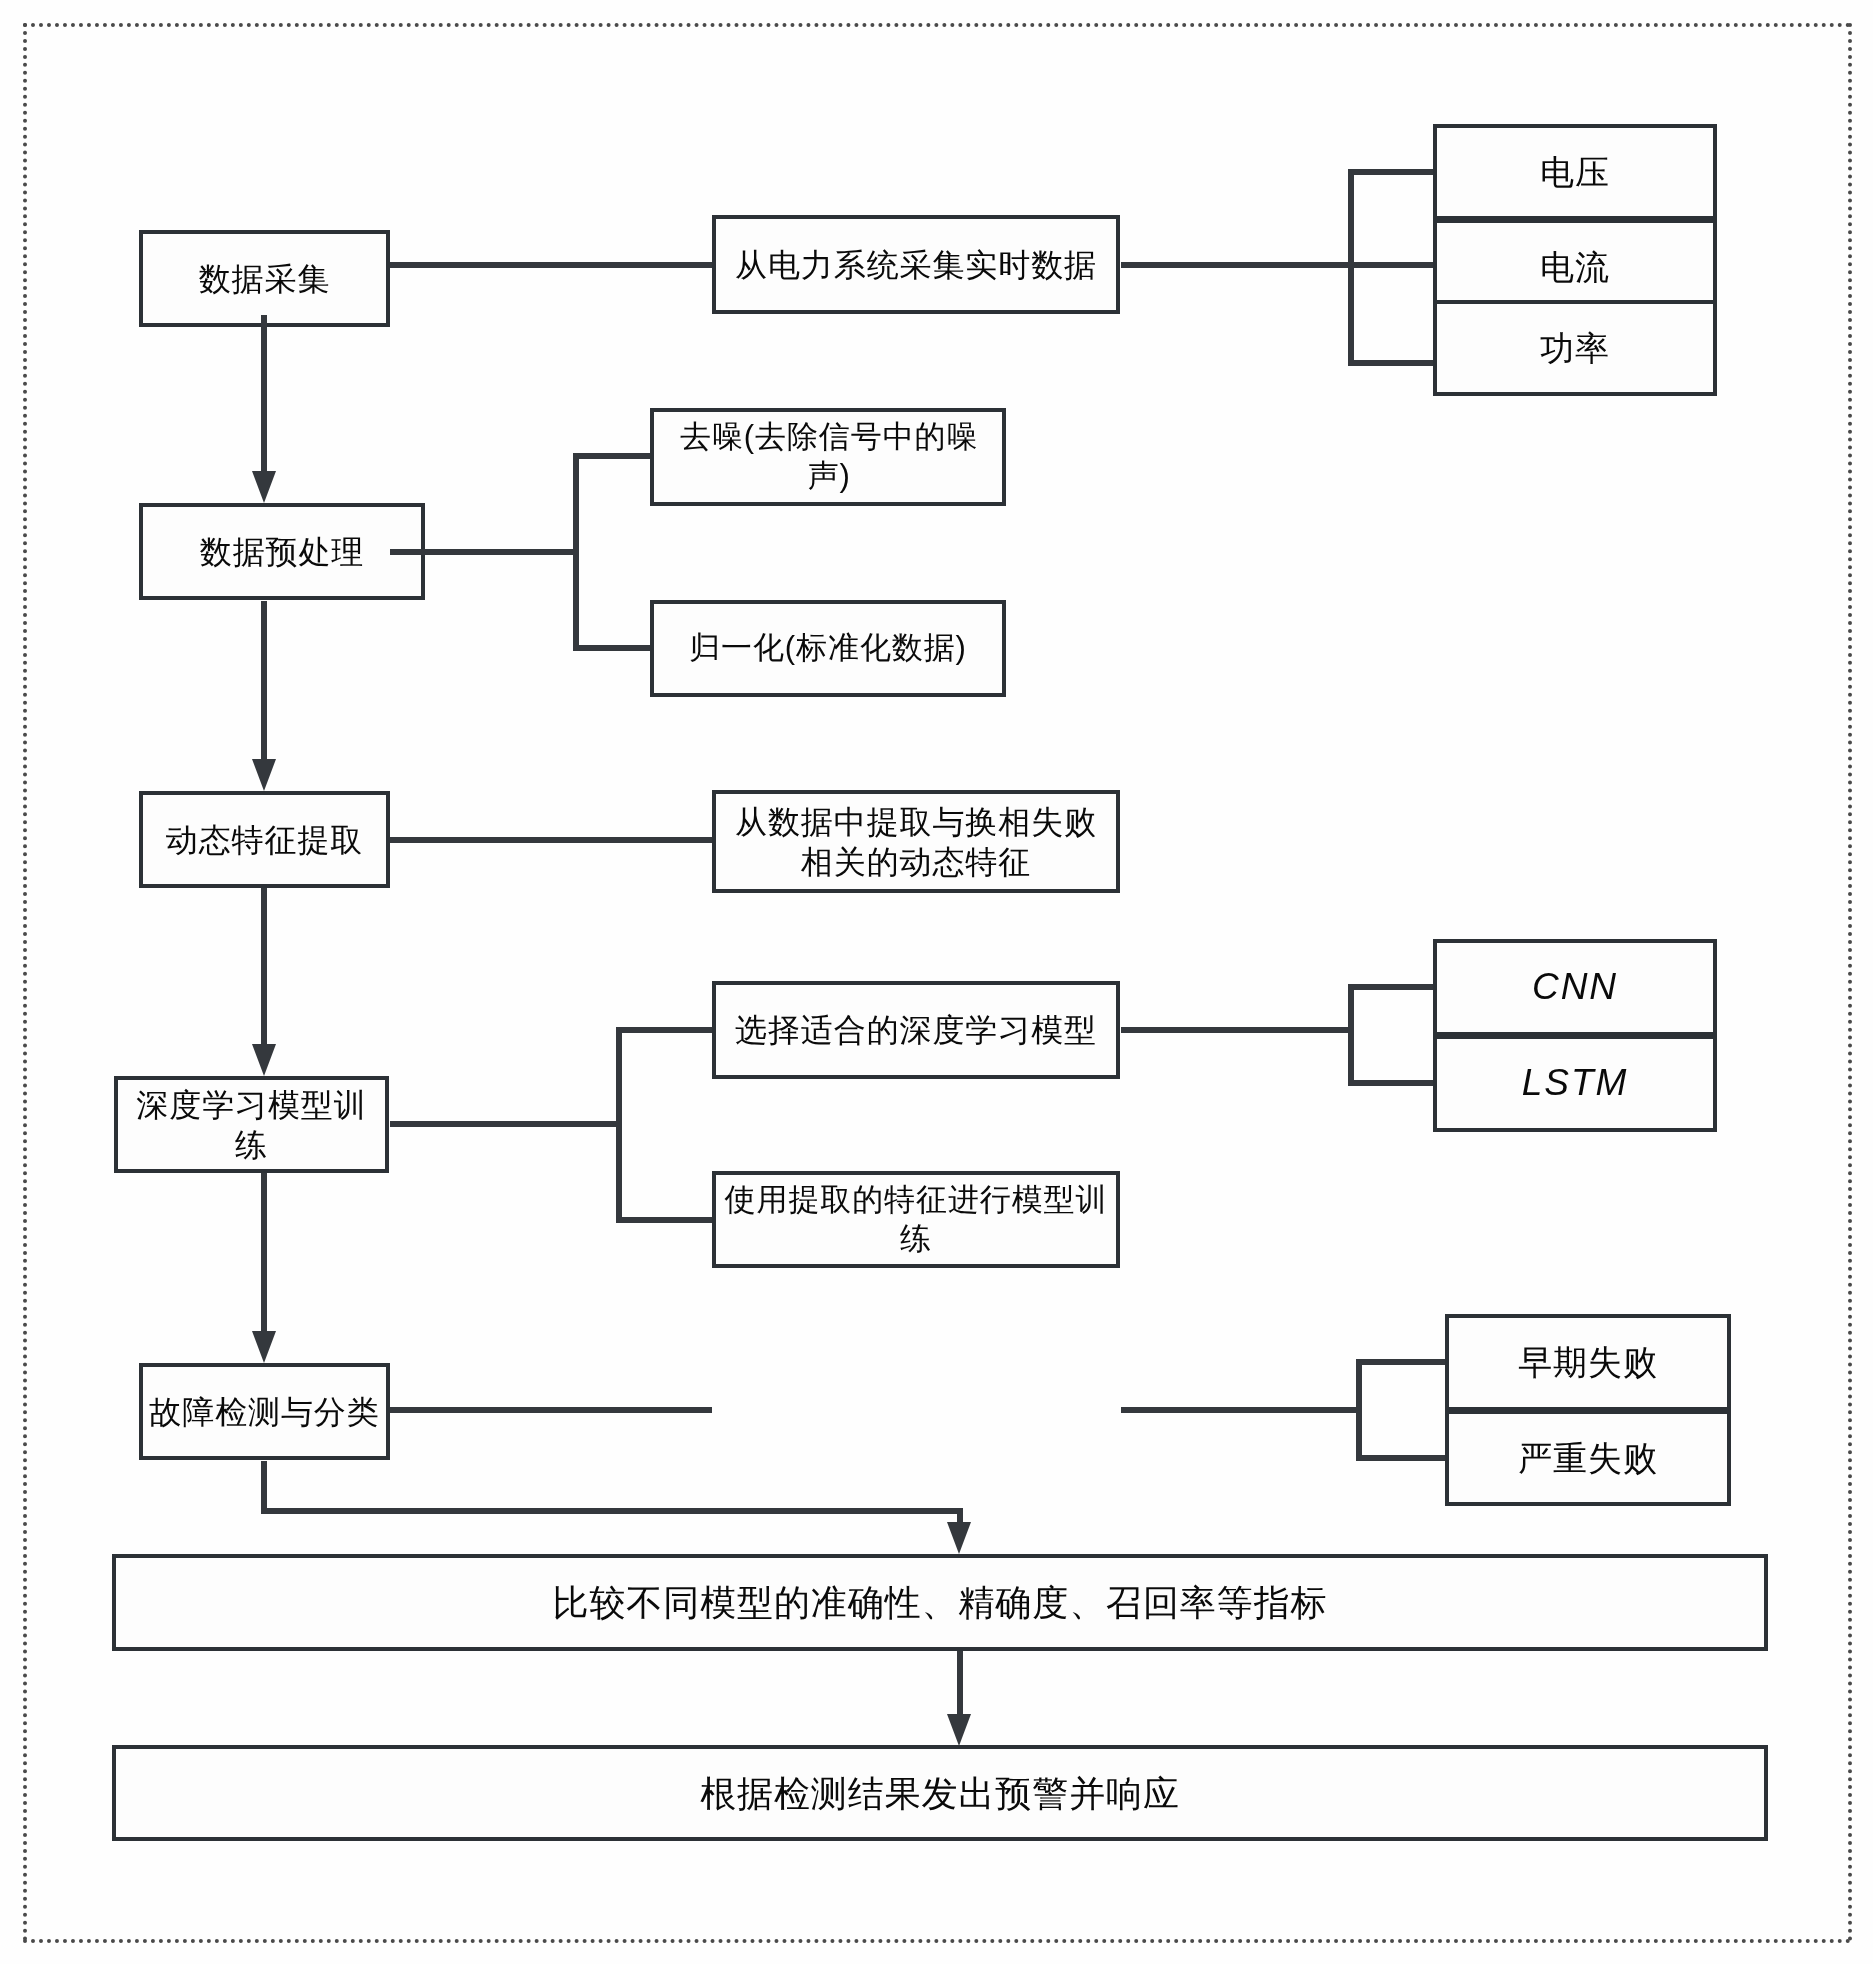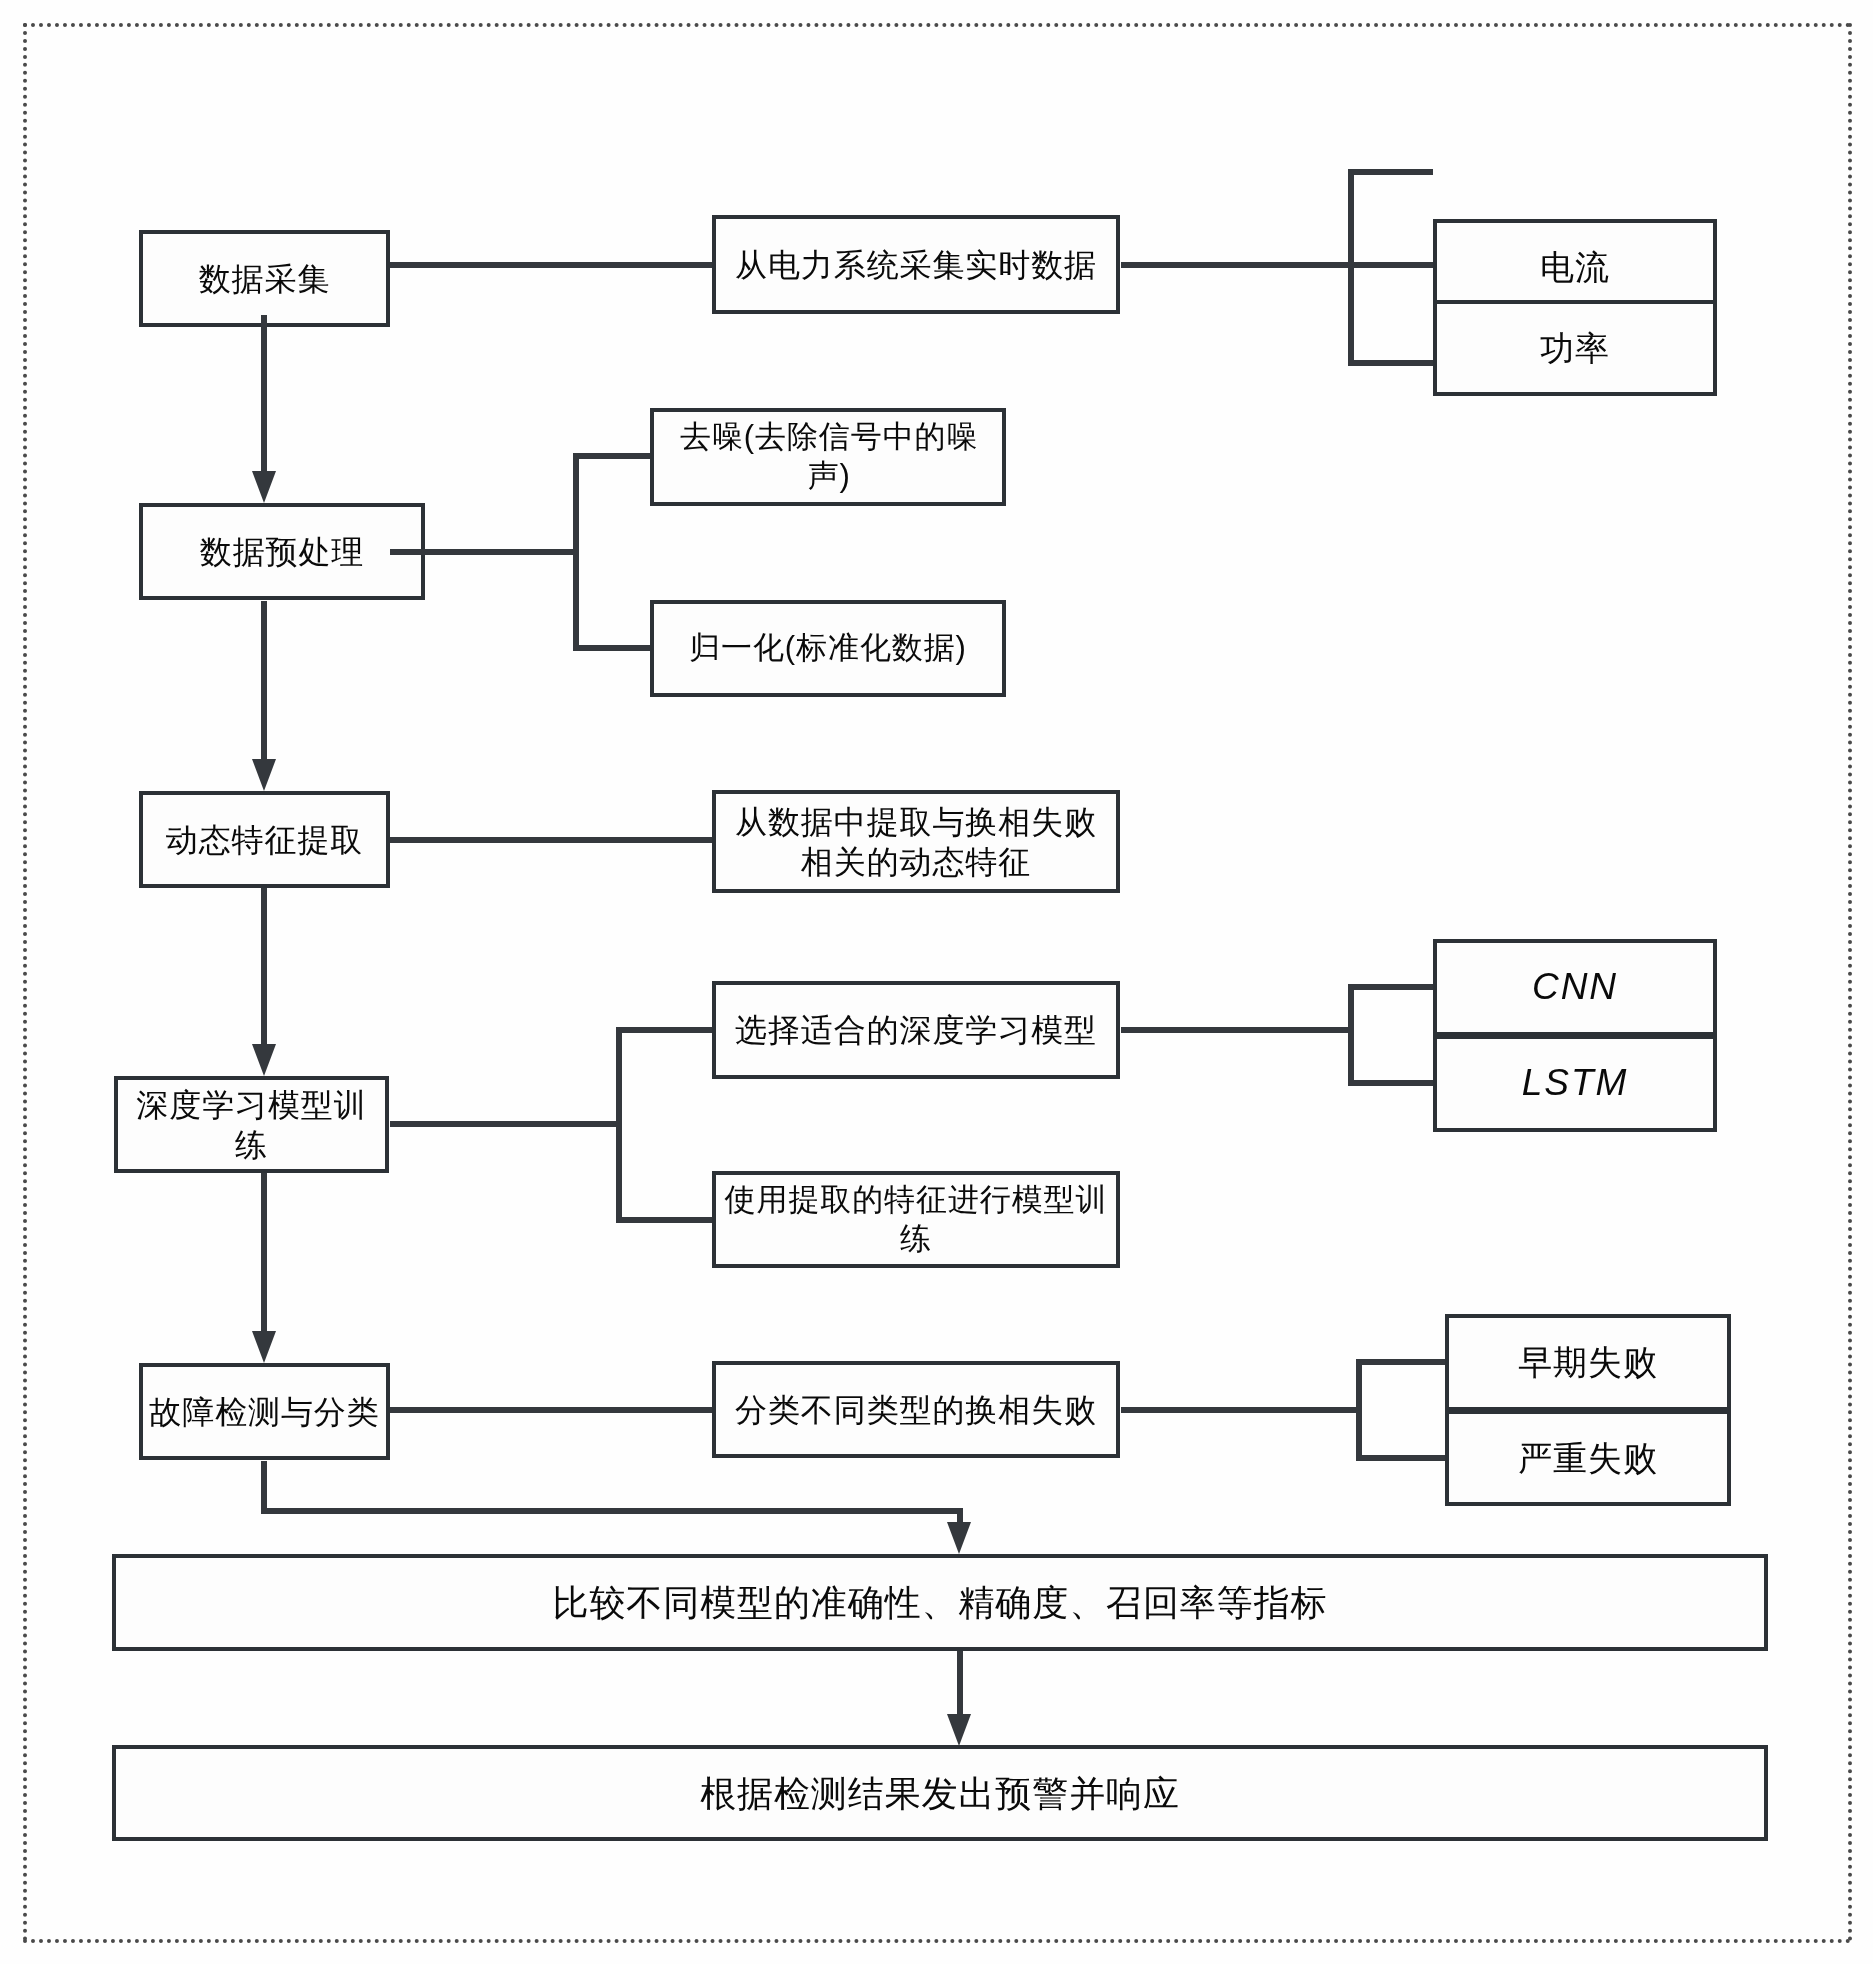--- a/index.html
+++ b/index.html
@@ -82,20 +82,23 @@
 
   <div class="hline" style="left:390px;top:262px;width:322px;"></div>
   <div class="node" style="left:712px;top:215px;width:408px;height:99px;">
     <span>从电力系统采集实时数据</span>
   </div>
   <div class="hline" style="left:1121px;top:262px;width:313px;"></div>
   <div class="vline" style="left:1348px;top:169px;height:197px;"></div>
   <div class="hline" style="left:1348px;top:169px;width:85px;"></div>
   <div class="hline" style="left:1348px;top:360px;width:85px;"></div>
 
+  <div class="node small" style="left:1433px;top:124px;width:284px;height:96px;">
+    <span>电压</span>
+  </div>
   <div class="node small" style="left:1433px;top:219px;width:284px;height:96px;">
     <span>电流</span>
   </div>
   <div class="node small" style="left:1433px;top:300px;width:284px;height:96px;text-align:center;">
     <span>功率</span>
   </div>
 
   <div class="hline" style="left:390px;top:549px;width:189px;"></div>
   <div class="vline" style="left:573px;top:453px;height:197px;"></div>
   <div class="hline" style="left:573px;top:453px;width:77px;"></div>
@@ -134,23 +137,20 @@
   <div class="hline" style="left:1348px;top:1080px;width:85px;"></div>
 
   <div class="node latin" style="left:1433px;top:939px;width:284px;height:97px;">
     <span>CNN</span>
   </div>
   <div class="node latin" style="left:1433px;top:1035px;width:284px;height:97px;">
     <span>LSTM</span>
   </div>
 
   <div class="hline" style="left:390px;top:1407px;width:322px;"></div>
-  <div class="node" style="left:712px;top:1361px;width:408px;height:97px;">
-    <span>分类不同类型的换相失败</span>
-  </div>
 
   <div class="hline" style="left:1121px;top:1407px;width:238px;"></div>
   <div class="vline" style="left:1356px;top:1359px;height:102px;"></div>
   <div class="hline" style="left:1356px;top:1359px;width:89px;"></div>
   <div class="hline" style="left:1356px;top:1455px;width:89px;"></div>
 
   <div class="node small" style="left:1445px;top:1314px;width:286px;height:97px;">
     <span>早期失败</span>
   </div>
   <div class="node small" style="left:1445px;top:1410px;width:286px;height:96px;">

